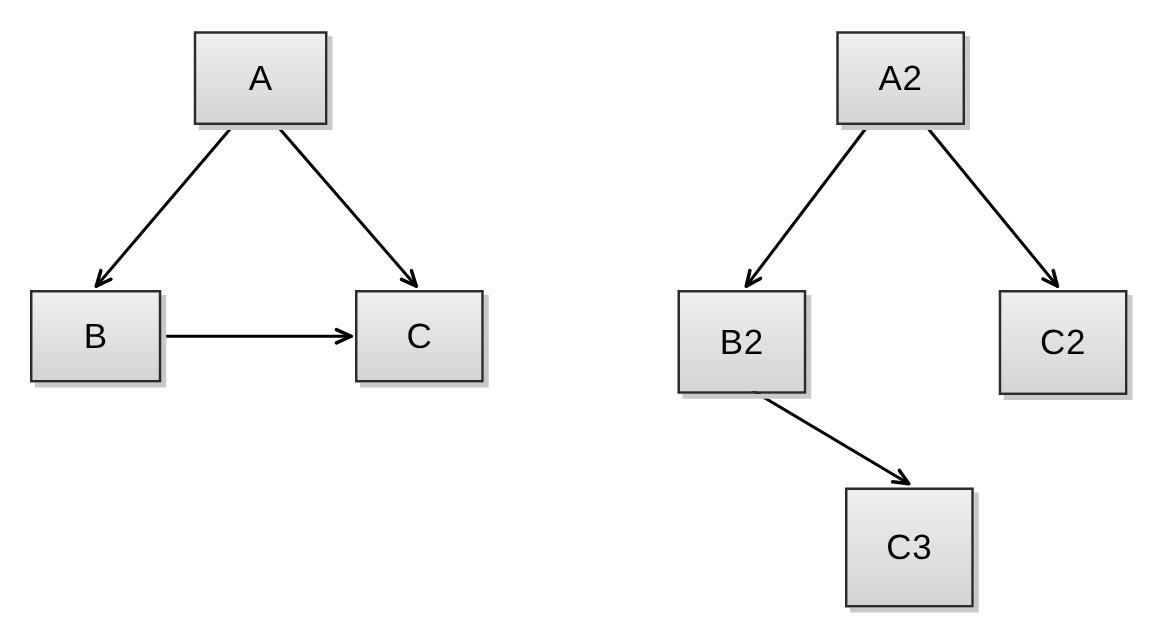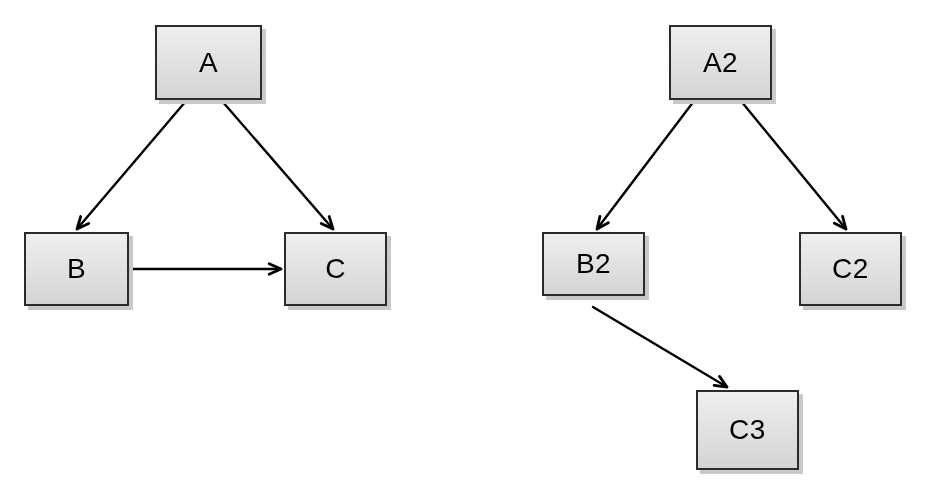--- a/index.html
+++ b/index.html
@@ -72,24 +72,24 @@
       </div>
       <div class="node" style="left: 24px; top: 232px; width: 105px; height: 74px;">
         <span class="node-label">B</span>
       </div>
       <div class="node" style="left: 284px; top: 232px; width: 103px; height: 74px;">
         <span class="node-label">C</span>
       </div>
       <div class="node" style="left: 669px; top: 25px; width: 103px; height: 75px; align-items: center;">
         <span class="node-label">A2</span>
       </div>
-      <div class="node" style="left: 542px; top: 232px; width: 103px; height: 64px;">
+      <div class="node" style="left: 542px; top: 232px; width: 103px; height: 83px;">
         <span class="node-label">B2</span>
       </div>
-      <div class="node" style="left: 799px; top: 232px; width: 103px; height: 74px;">
+      <div class="node" style="left: 799px; top: 232px; width: 103px; height: 84px;">
         <span class="node-label">C2</span>
       </div>
-      <div class="node" style="left: 676px; top: 390px; width: 103px; height: 80px; margin-left: 20px;">
+      <div class="node" style="left: 676px; top: 390px; width: 103px; height: 96px;">
         <span class="node-label">C3</span>
       </div>
     </div>
 
 </div>
 
 </body></html>

